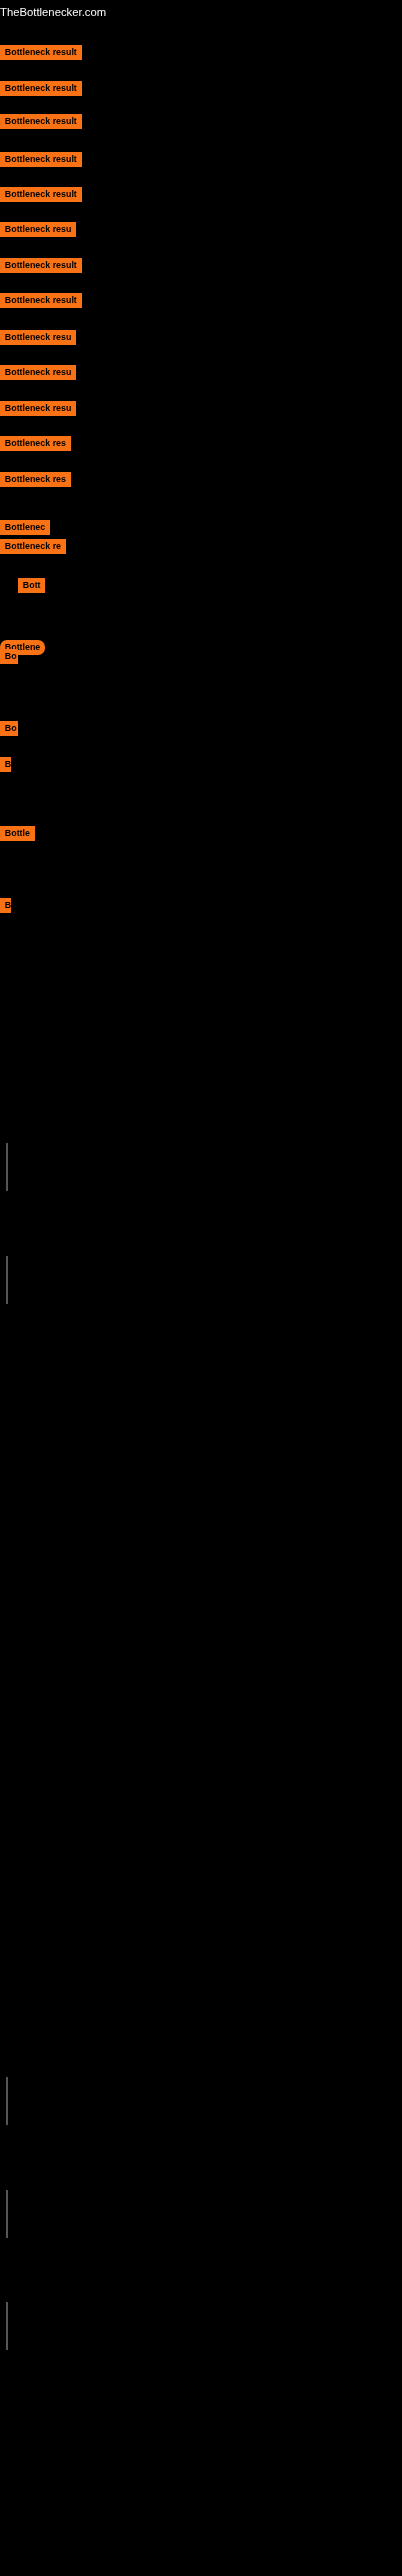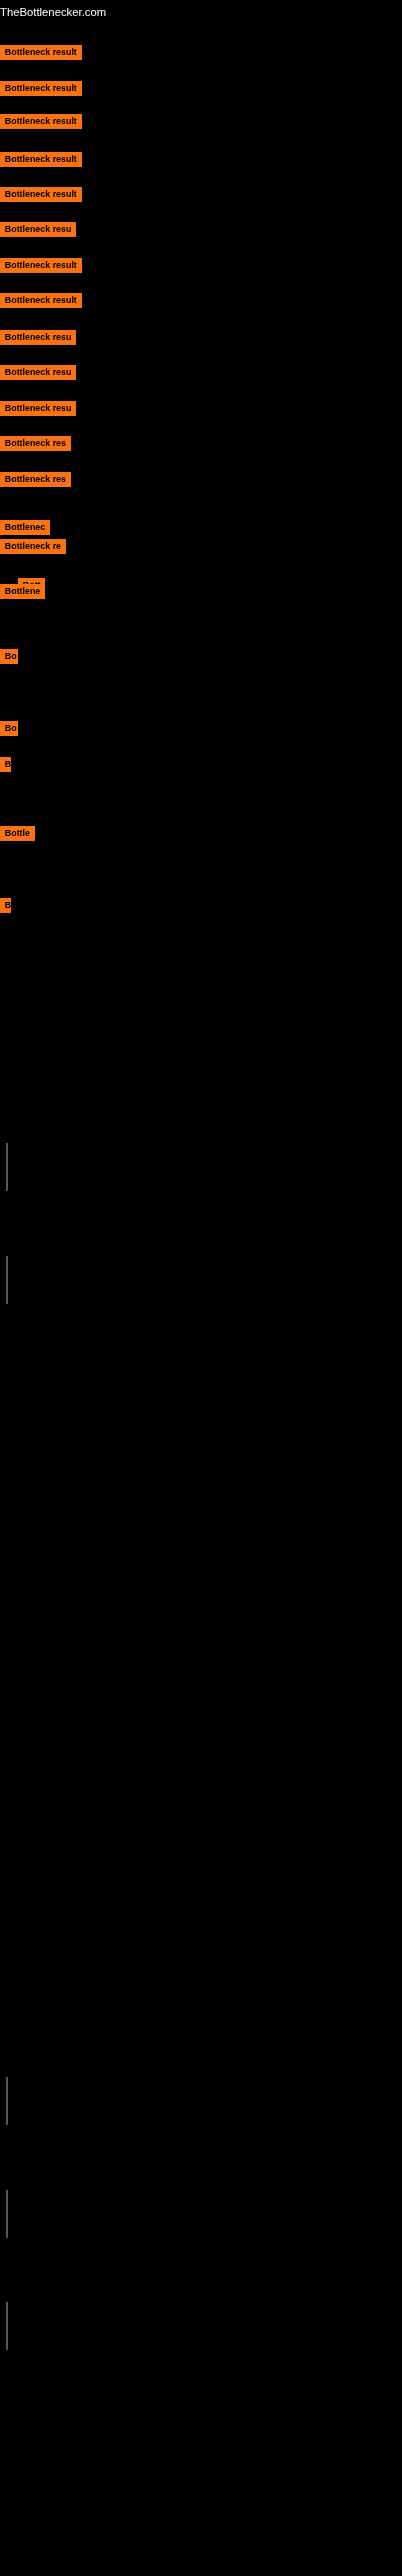--- a/index.html
+++ b/index.html
@@ -61,21 +61,21 @@
     <div class="bottleneck-badge" style="top: 258px; max-width: 87px;">Bottleneck result</div>
     <div class="bottleneck-badge" style="top: 293px; max-width: 85px;">Bottleneck result</div>
     <div class="bottleneck-badge" style="top: 330px; max-width: 81px;">Bottleneck resu</div>
     <div class="bottleneck-badge" style="top: 365px; max-width: 79px;">Bottleneck resu</div>
     <div class="bottleneck-badge" style="top: 401px; max-width: 76px;">Bottleneck resu</div>
     <div class="bottleneck-badge" style="top: 436px; max-width: 72px;">Bottleneck res</div>
     <div class="bottleneck-badge" style="top: 472px; max-width: 71px;">Bottleneck res</div>
     <div class="bottleneck-badge" style="top: 507px; max-width: 66px; margin-top: 32px;">Bottleneck re</div>
     <div class="bottleneck-badge" style="top: 520px; max-width: 55px;">Bottlenec</div>
     <div class="bottleneck-badge" style="top: 578px; max-width: 32px; margin-left: 18px;">Bott</div>
-    <div class="bottleneck-badge" style="top: 584px; max-width: 50px;">Bottlene</div>
+    <div class="bottleneck-badge" style="top: 640px; max-width: 50px; border-radius: 7px;">Bottlene</div>
     <div class="bottleneck-badge" style="top: 649px; max-width: 17.7px;">Bo</div>
     <div class="bottleneck-badge" style="top: 721px; max-width: 17.7px;">Bo</div>
     <div class="bottleneck-badge" style="top: 757px; max-width: 11.3px;">B</div>
     <div class="bottleneck-badge" style="top: 826px; max-width: 37px; text-align: center;">Bottle</div>
     <div class="bottleneck-badge" style="top: 898px; max-width: 11.3px;">B</div>
   </div>
 
 <div id="lines-container">
     <div class="vertical-line" style="top: 1143px; height: 48px;"></div>
     <div class="vertical-line" style="top: 1256px; height: 48px;"></div>

